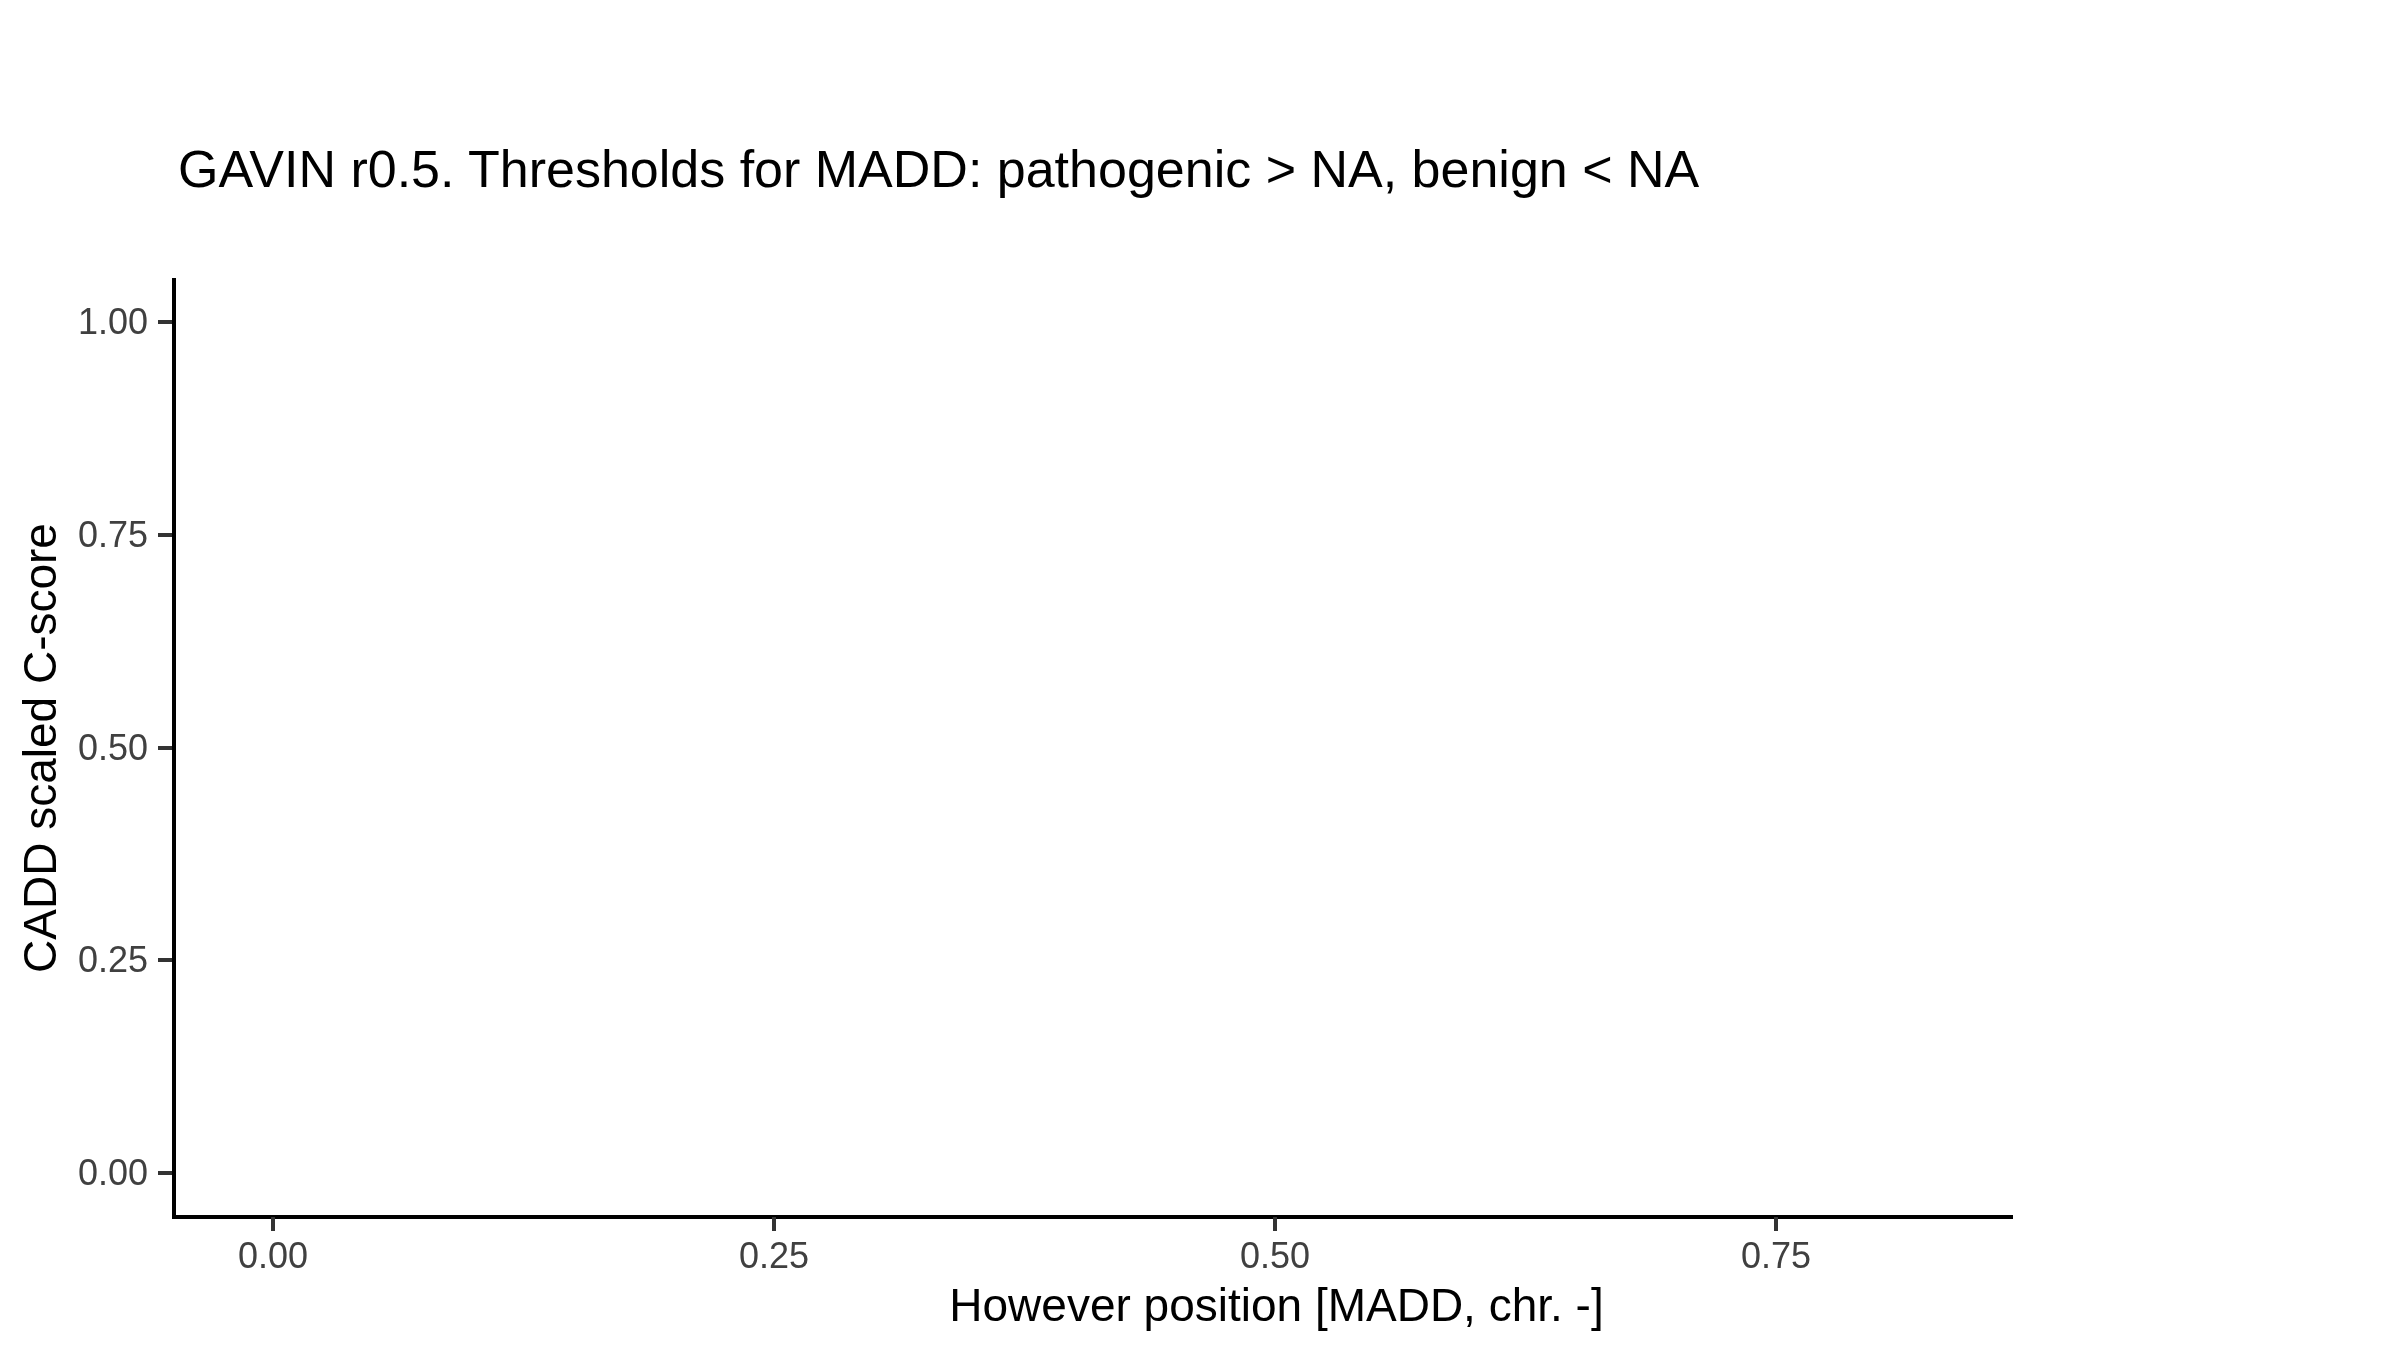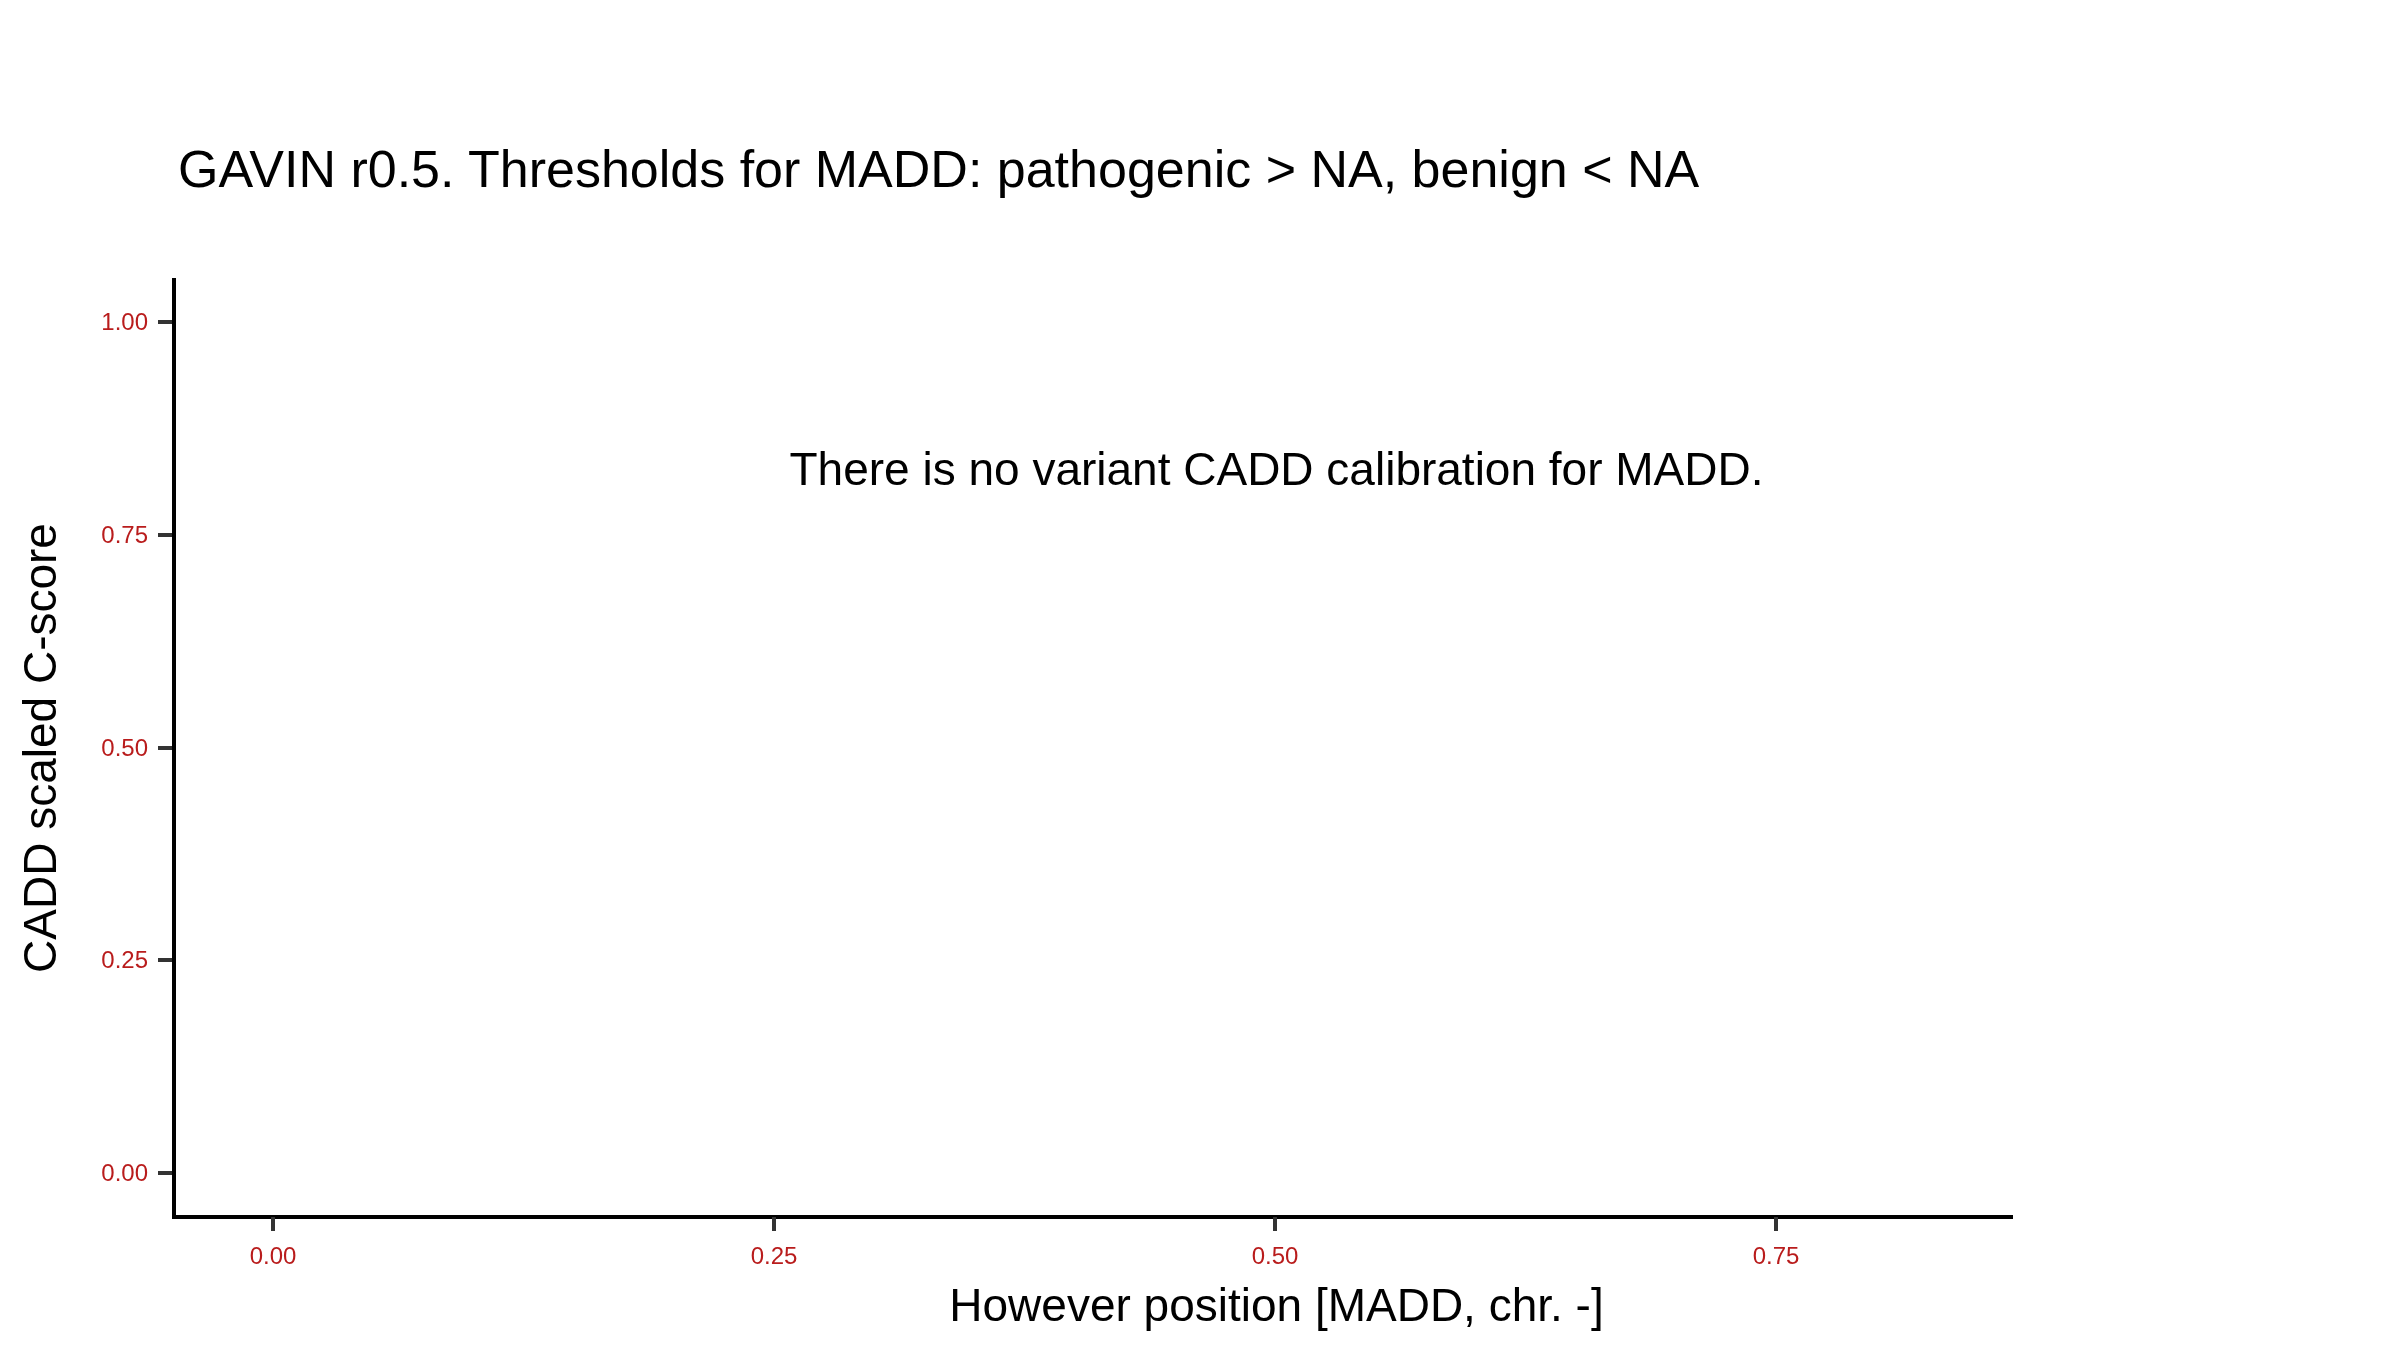--- a/index.html
+++ b/index.html
@@ -66,23 +66,23 @@
 
   .tick.x0 { left: 271px; }
   .tick.x1 { left: 772px; }
   .tick.x2 { left: 1273px; }
   .tick.x3 { left: 1774px; }
   .tick.x4 { left: 2275px; }
 
   
   .ticklab {
     position: absolute;
-    font-size: 24px;
+    font-size: 36px;
     line-height: 36px;
-    color: #b91c1c;
+    color: #404040;
   }
   .ticklab.y {
     left: 18px;
     width: 130px;
     text-align: right;
   }
   .ticklab.y.y0 { top: 304px; }
   .ticklab.y.y1 { top: 517px; }
   .ticklab.y.y2 { top: 730px; }
   .ticklab.y.y3 { top: 942px; }
@@ -130,21 +130,20 @@
   <div class="plot-title">
     <div>GAVIN r0.5. Thresholds for MADD: pathogenic &gt; NA, benign &lt; NA</div>
     <div>MAF benign &gt; n/a, cat: N1</div>
     <div>red: ClinVar pathogenic variants, blue: rarity &amp; impact matched gnomAD</div>
     <div>variants, green: RefSeq exons, grey: genome-wide fallback threshold</div>
   </div>
 
   <div class="panel"></div>
 
   <div class="annotation">
-    <div>There is no variant CADD calibration for MADD.</div>
   </div>
 
   <div class="tick y y0"></div>
   <div class="tick y y1"></div>
   <div class="tick y y2"></div>
   <div class="tick y y3"></div>
   <div class="tick y y4"></div>
 
   <div class="ticklab y y0">1.00</div>
   <div class="ticklab y y1">0.75</div>

